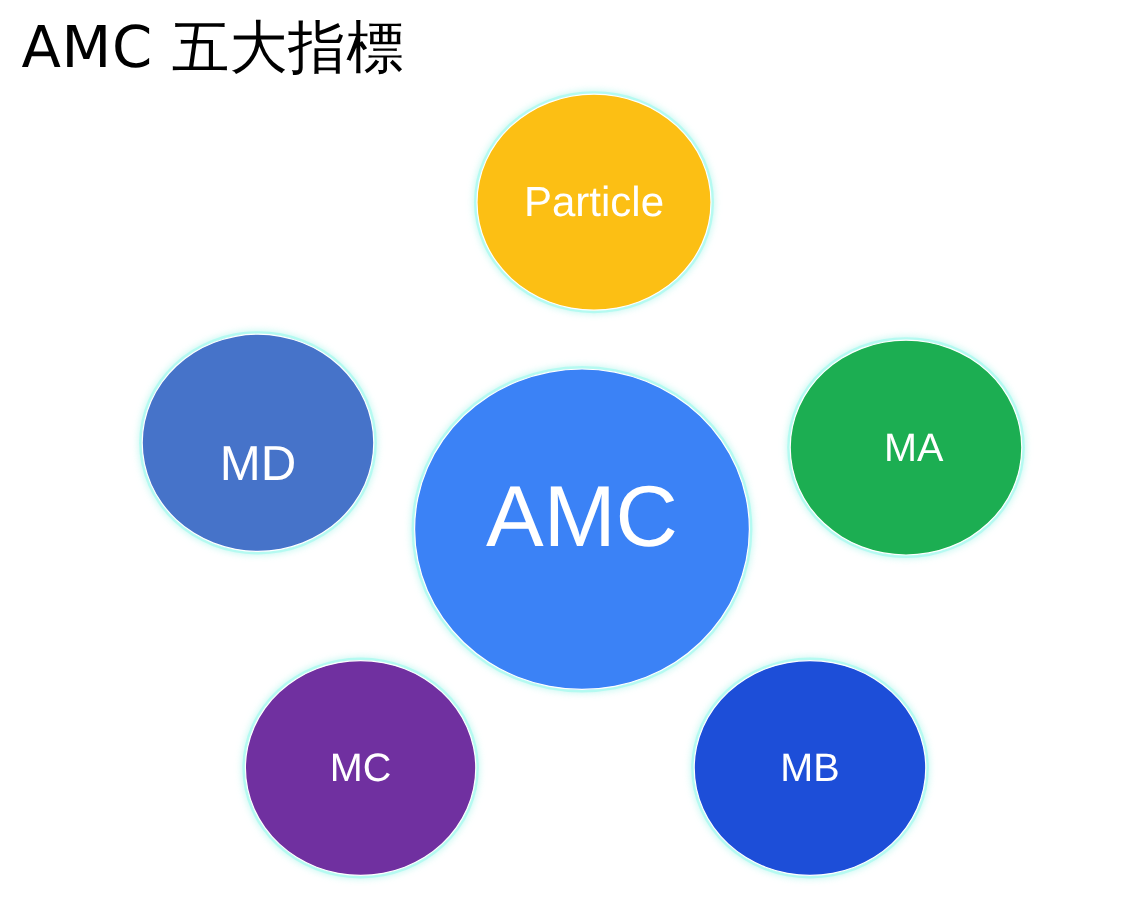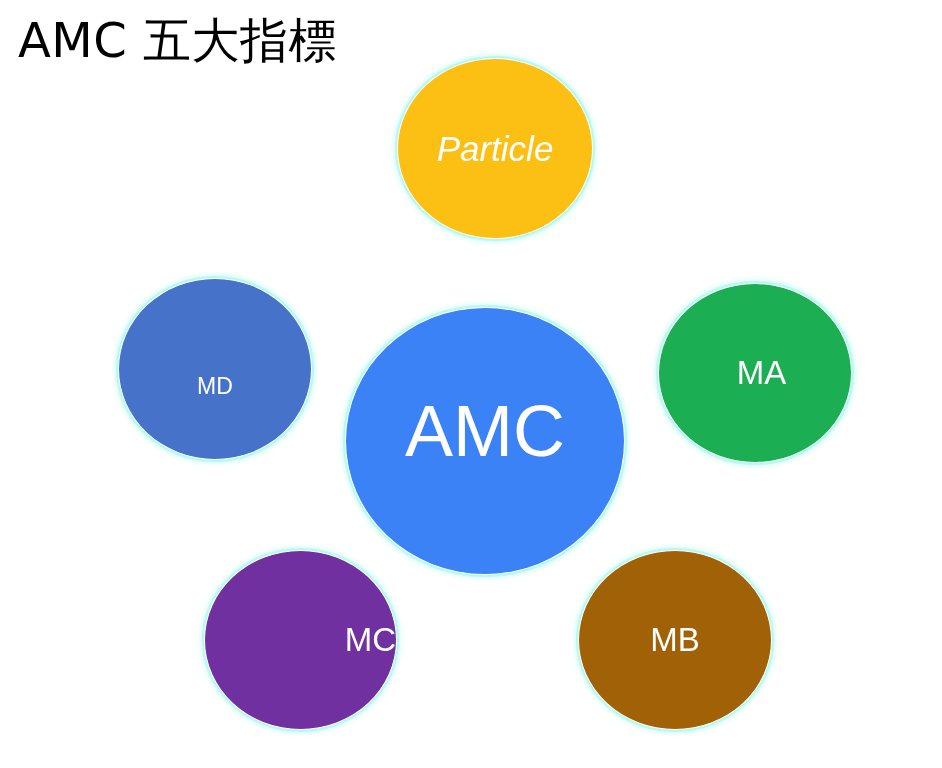--- a/index.html
+++ b/index.html
@@ -8,35 +8,35 @@
   .node { position:absolute; border-radius:50%; display:flex; align-items:center; justify-content:center; color:#fff; box-sizing:border-box;
           border:1.5px solid #ffffff;
           box-shadow: 0 0 0 2px rgba(178,250,240,0.95), 0 0 5px 3px rgba(170,245,235,0.6); }
   .node span { font-family:"Liberation Sans", sans-serif; }
 </style>
 </head>
 <body>
 
 <div class="title">AMC 五大指標</div>
 
-<div class="node" style="left:397px; top:58px; width:196px; height:181px; background:#fcbf14;font-style:italic;">
+<div class="node" style="left:397px; top:78px; width:196px; height:181px; background:#fcbf14;">
   <span style="font-size:35px;">Particle</span>
 </div>
 
 <div class="node" style="left:118px; top:278px; width:194px; height:182px; background:#4673c9;">
-  <span style="font-size:23px;margin-top:34px;">MD</span>
+  <span style="font-size:41px;margin-top:34px;">MD</span>
 </div>
 
 <div class="node" style="left:658px; top:283px; width:194px; height:180px; background:#1cae52;">
   <span style="font-size:33px;margin-left:13px;">MA</span>
 </div>
 
 <div class="node" style="left:345px; top:307px; width:280px; height:268px; background:#3b82f6;">
   <span style="font-size:72px; margin-top:-20px;">AMC</span>
 </div>
 
-<div class="node" style="left:204px; top:550px; width:193px; height:180px; background:#7030a0;justify-content:flex-end;">
+<div class="node" style="left:204px; top:550px; width:193px; height:180px; background:#7030a0;">
   <span style="font-size:33px;">MC</span>
 </div>
 
-<div class="node" style="left:578px; top:550px; width:194px; height:180px; background:#a16207;">
+<div class="node" style="left:578px; top:550px; width:194px; height:180px; background:#1d4ed8;">
   <span style="font-size:33px;">MB</span>
 </div>
 
 </body></html>

